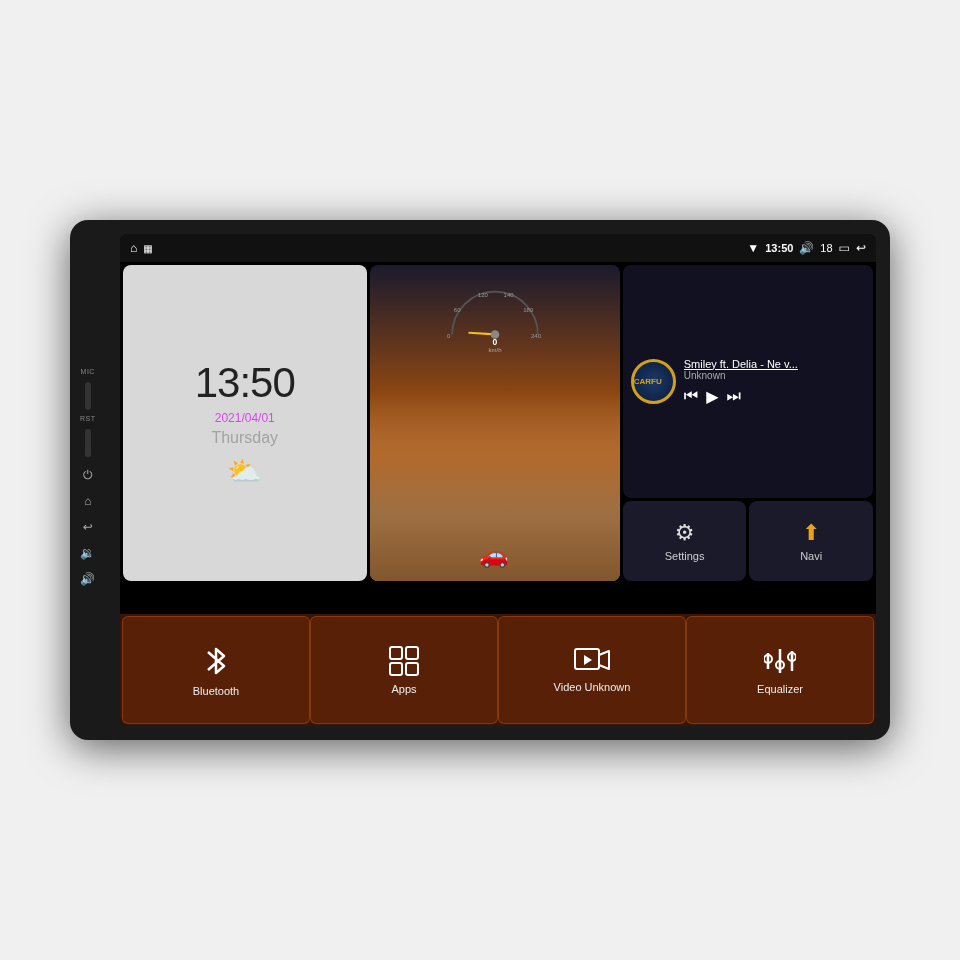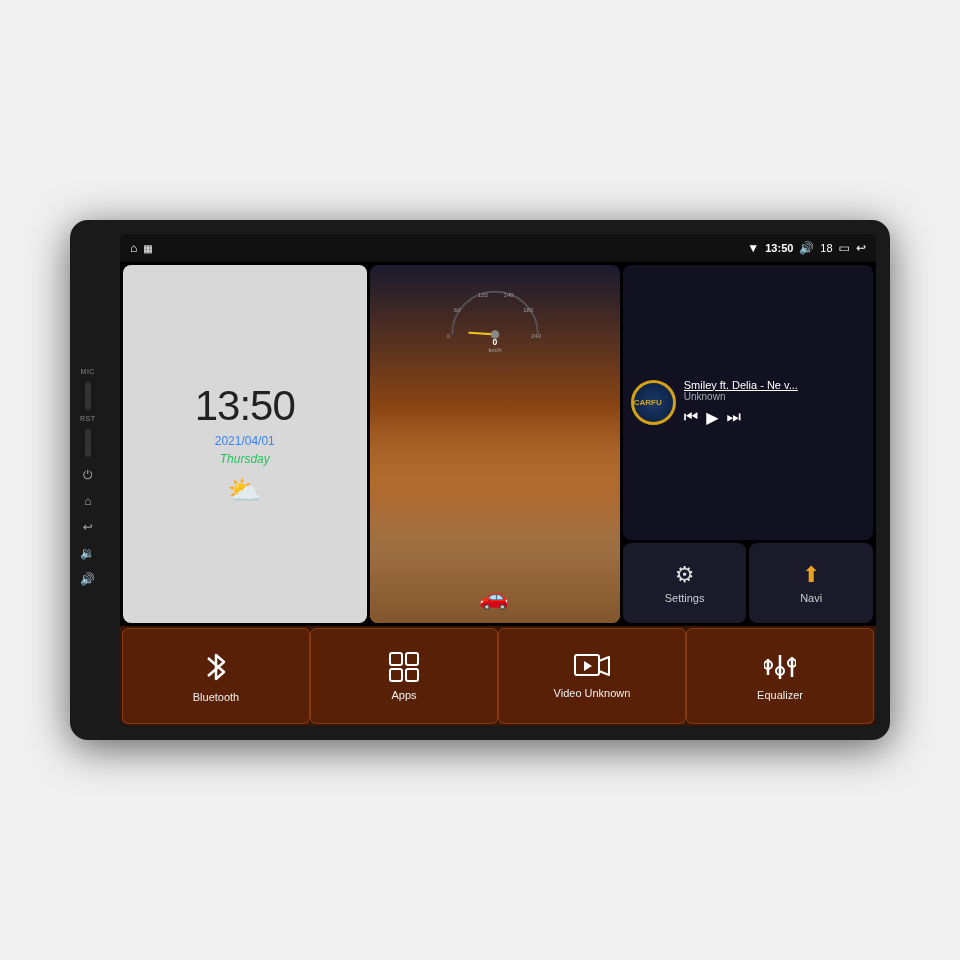--- a/index.html
+++ b/index.html
@@ -127,27 +127,26 @@
       gap: 4px;
     }
     .clock-time {
       font-size: 42px;
       font-weight: 300;
       color: #222;
       letter-spacing: -1px;
     }
     .clock-date {
       font-size: 12px;
-      color: #3b82f6;
+      color: #d946ef;
       text-align: left;
     }
     .clock-day {
-      font-size: 12px;
-      color: #22c55e;
-      font-style: italic;
+      font-size: 16px;
+      color: #a3a3a3;
     }
     .weather-icon {
       font-size: 28px;
       margin-top: 4px;
     }
 
     
     .speed-widget {
       flex: 1.1;
       border-radius: 8px;
@@ -250,24 +249,25 @@
     }
     .quick-btn-label {
       color: #ccc;
       font-size: 11px;
     }
 
     
     .bottom-nav {
       display: flex;
       background: rgba(80,30,10,0.7);
-      height: 100px;
+      height: 112px;
       flex-shrink: 0;
       gap: 0;
       padding: 2px;
+      margin-top: 30px;
     }
     .nav-item {
       flex: 1;
       display: flex;
       flex-direction: column;
       align-items: center;
       justify-content: center;
       gap: 6px;
       cursor: pointer;
       border-radius: 6px;

